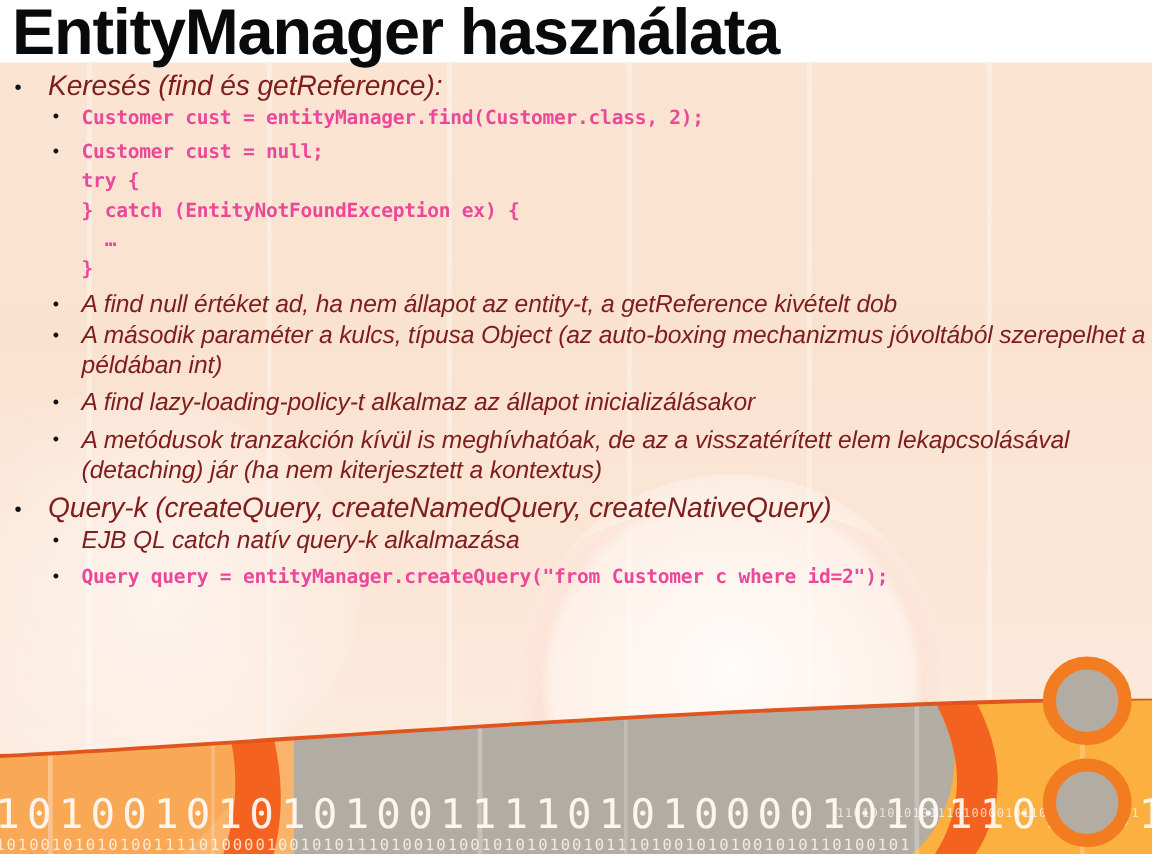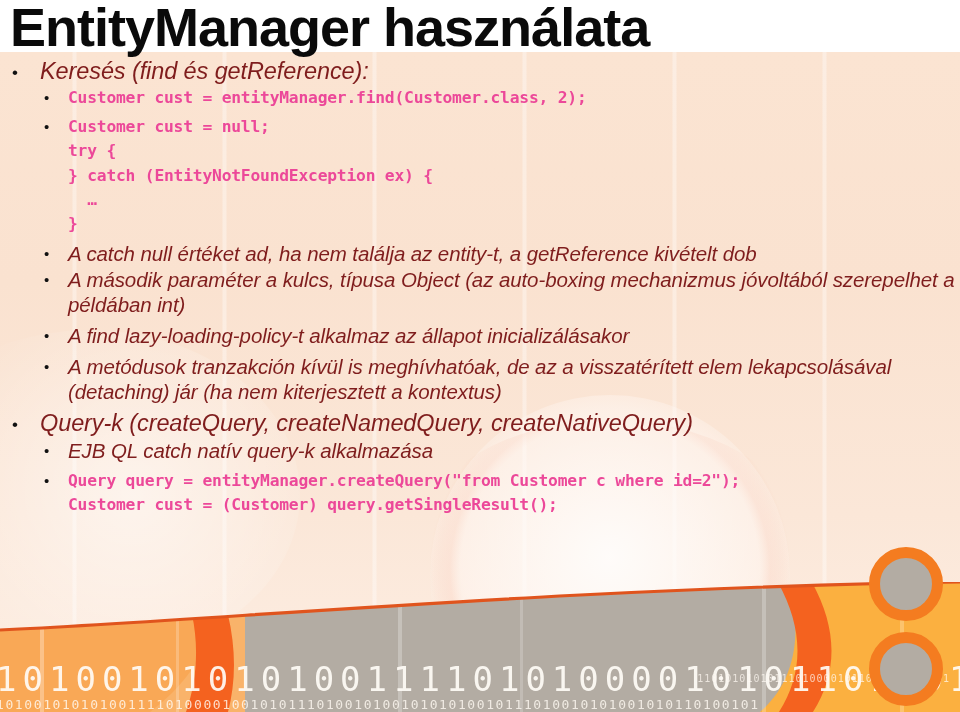--- a/index.html
+++ b/index.html
@@ -191,21 +191,21 @@
     </div>
     <div class="row code nodot">
       <span class="dot">•</span>
       <span class="txt">}</span>
     </div>
 
     <div class="spacer-sm"></div>
 
     <div class="row lvl2">
       <span class="dot">•</span>
-      <span class="txt">A catch null értéket ad, ha nem találja az entity-t, a getReference kivételt dob</span>
+      <span class="txt">A find null értéket ad, ha nem állapot az entity-t, a getReference kivételt dob</span>
     </div>
 
     <div class="row lvl2">
       <span class="dot">•</span>
       <span class="txt">A második paraméter a kulcs, típusa Object (az auto-boxing mechanizmus jóvoltából szerepelhet a példában int)</span>
     </div>
 
     <div class="spacer-sm"></div>
 
     <div class="row lvl2">
@@ -230,20 +230,16 @@
     <div class="row lvl2">
       <span class="dot">•</span>
       <span class="txt">EJB QL catch natív query-k alkalmazása</span>
     </div>
 
     <div class="spacer-sm"></div>
 
     <div class="row code">
       <span class="dot">•</span>
       <span class="txt">Query query = entityManager.createQuery("from Customer c where id=2");</span>
-    </div>
-    <div class="row code nodot">
-      <span class="dot">•</span>
-      <span class="txt">Customer cust = (Customer) query.getSingleResult();</span>
     </div>
 
   </div>
 </div>
 
 </body></html>

